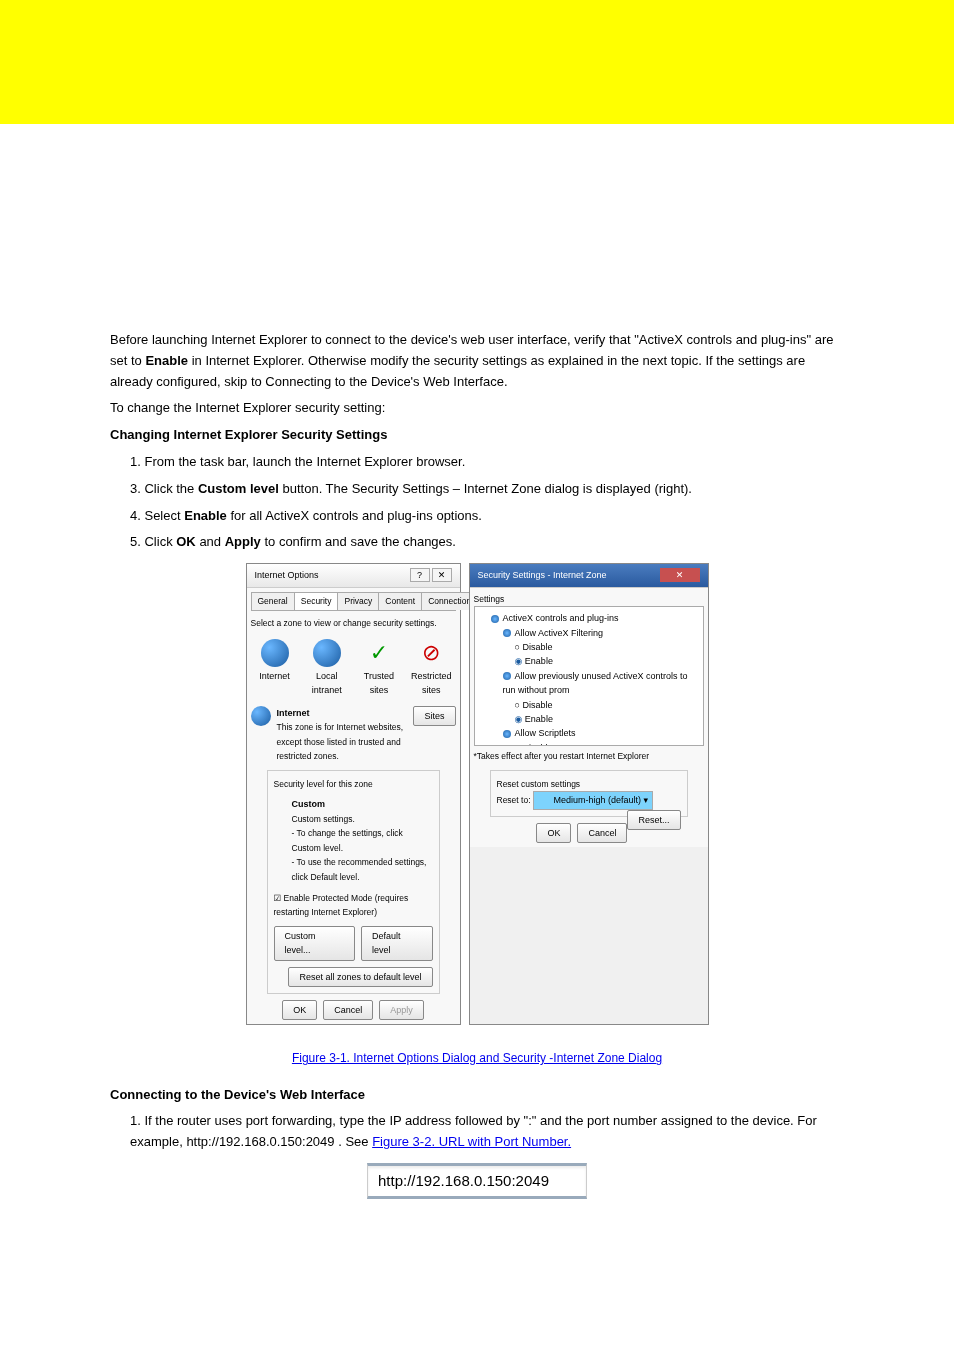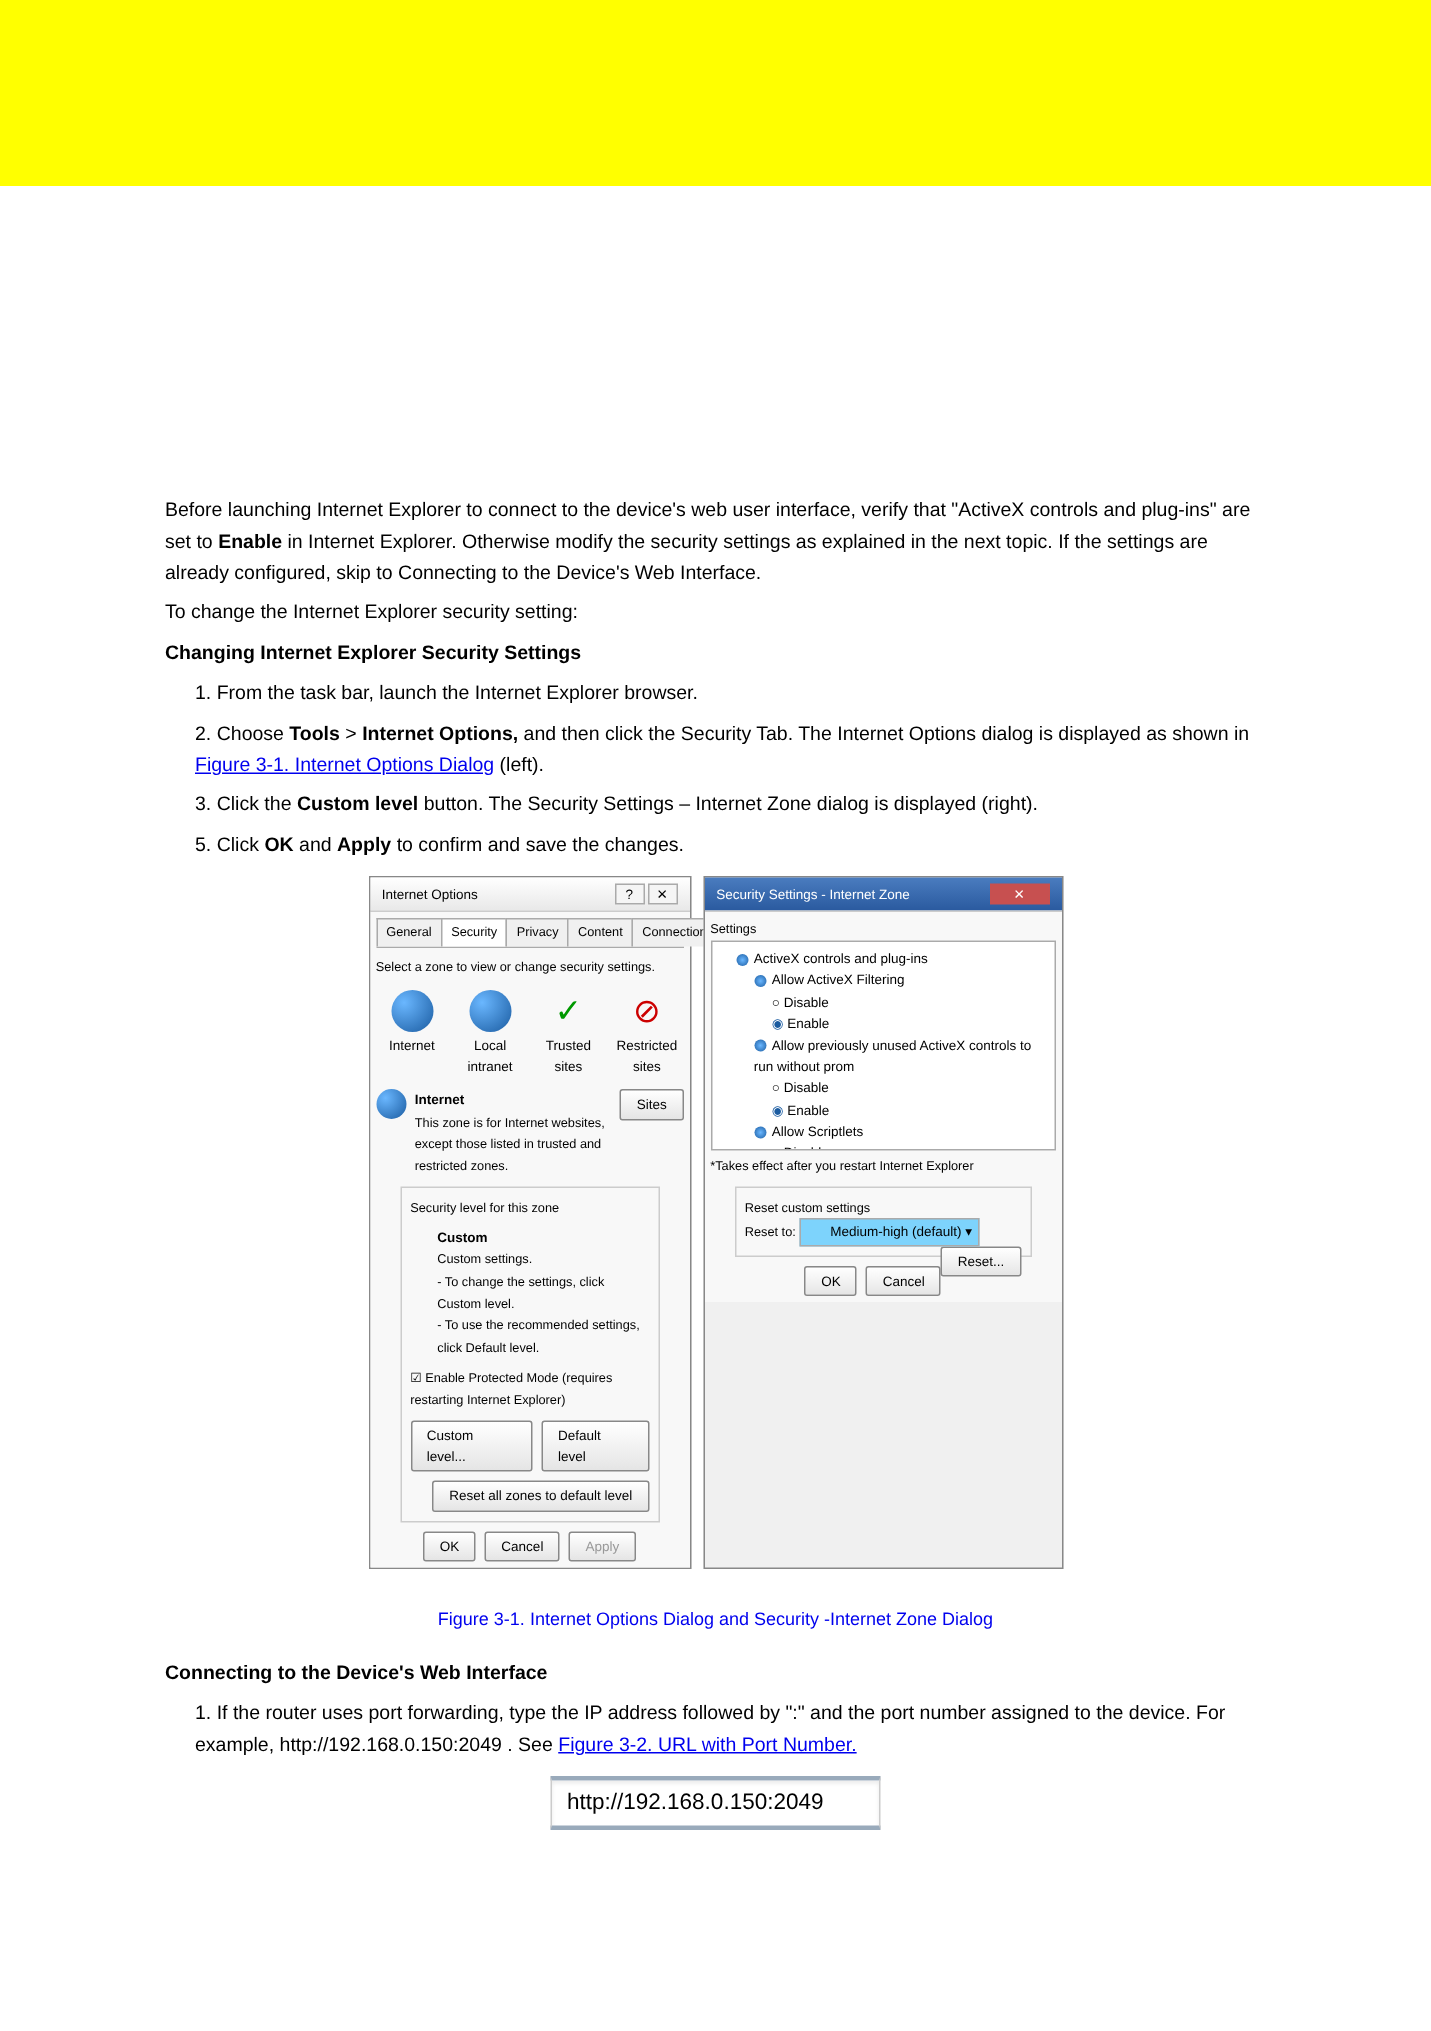--- a/index.html
+++ b/index.html
@@ -1,21 +1,21 @@
 <!DOCTYPE html>
 <html><head>
 <meta charset="utf-8">
 <style>
 * { box-sizing: border-box; margin: 0; padding: 0; }
 body { font-family: Arial, sans-serif; background: #fff; width: 954px; margin: 0 auto; }
 .yellow-header { background: #ffff00; height: 124px; width: 100%; }
 .page-content { padding: 20px 110px 40px 110px; font-size: 13px; line-height: 1.6; color: #000; }
 .section-spacer { height: 180px; }
 .fig-link { color: #0000ee; text-decoration: underline; }
-.caption-text { color: #0000ee; font-size: 12px; text-align: center; margin-top: 24px; display: block; }
+.caption-text { color: #0000ee; text-decoration: underline; font-size: 12px; text-align: center; margin-top: 24px; display: block; }
 .figures-row { display: flex; justify-content: center; gap: 8px; margin: 10px 0; }
 .dialog { background: #f0f0f0; border: 1px solid #888; font-size: 9px; font-family: "Segoe UI", Tahoma, sans-serif; color: #000; }
 .dialog-titlebar { background: linear-gradient(#fff,#e8e8e8); padding: 4px 8px; display: flex; justify-content: space-between; border-bottom: 1px solid #ccc; }
 .titlebar-buttons { display: flex; gap: 2px; }
 .tb-btn { width: 20px; height: 14px; border: 1px solid #aaa; background: #f5f5f5; display: flex; align-items: center; justify-content: center; font-size: 9px; }
 .close-red { background: #c75050; color: #fff; border: none; width: 40px; }
 .dialog-body { padding: 4px; background: #f8f8f8; }
 .tabstrip { display: flex; border-bottom: 1px solid #aaa; }
 .tab { padding: 2px 6px; border: 1px solid #aaa; border-bottom: none; background: #f0f0f0; margin-right: -1px; font-size: 8.5px; }
 .tab.active { background: #fff; }
@@ -56,36 +56,32 @@
     <b>Enable</b>
     <span> in Internet Explorer. Otherwise modify the security settings as explained in the next topic. If the settings are already configured, skip to Connecting to the Device's Web Interface.</span>
   </p>
 
   <p>To change the Internet Explorer security setting:</p>
 
   <p><b>Changing Internet Explorer Security Settings</b></p>
 
   <p class="indent">1. <span>From the task bar, launch the Internet Explorer browser.</span></p>
 
-  <p class="indent">2.
-    <span>Choose </span>
-    <b>Tools</b>
-    <span>&gt;</span>
-    <b>Internet Options,</b>
-    <span> and then click the Security Tab. The Internet Options dialog is displayed as shown in </span>
-    <span class="fig-link">Figure 3-1. Internet Options Dialog</span>
-    <span> (left).</span>
-  </p>
 
   <p class="indent">3.
     <span>Click the </span>
     <b>Custom level</b>
     <span> button. The Security Settings – Internet Zone dialog is displayed (right).</span>
   </p>
 
+  <p class="indent">4.
+    <span>Select </span>
+    <b>Enable</b>
+    <span> for all ActiveX controls and plug-ins options.</span>
+  </p>
 
   <p class="indent">5.
     <span>Click </span>
     <b>OK</b>
     <span> and </span>
     <b>Apply</b>
     <span> to confirm and save the changes.</span>
   </p>
 
   <div class="figures-row">

